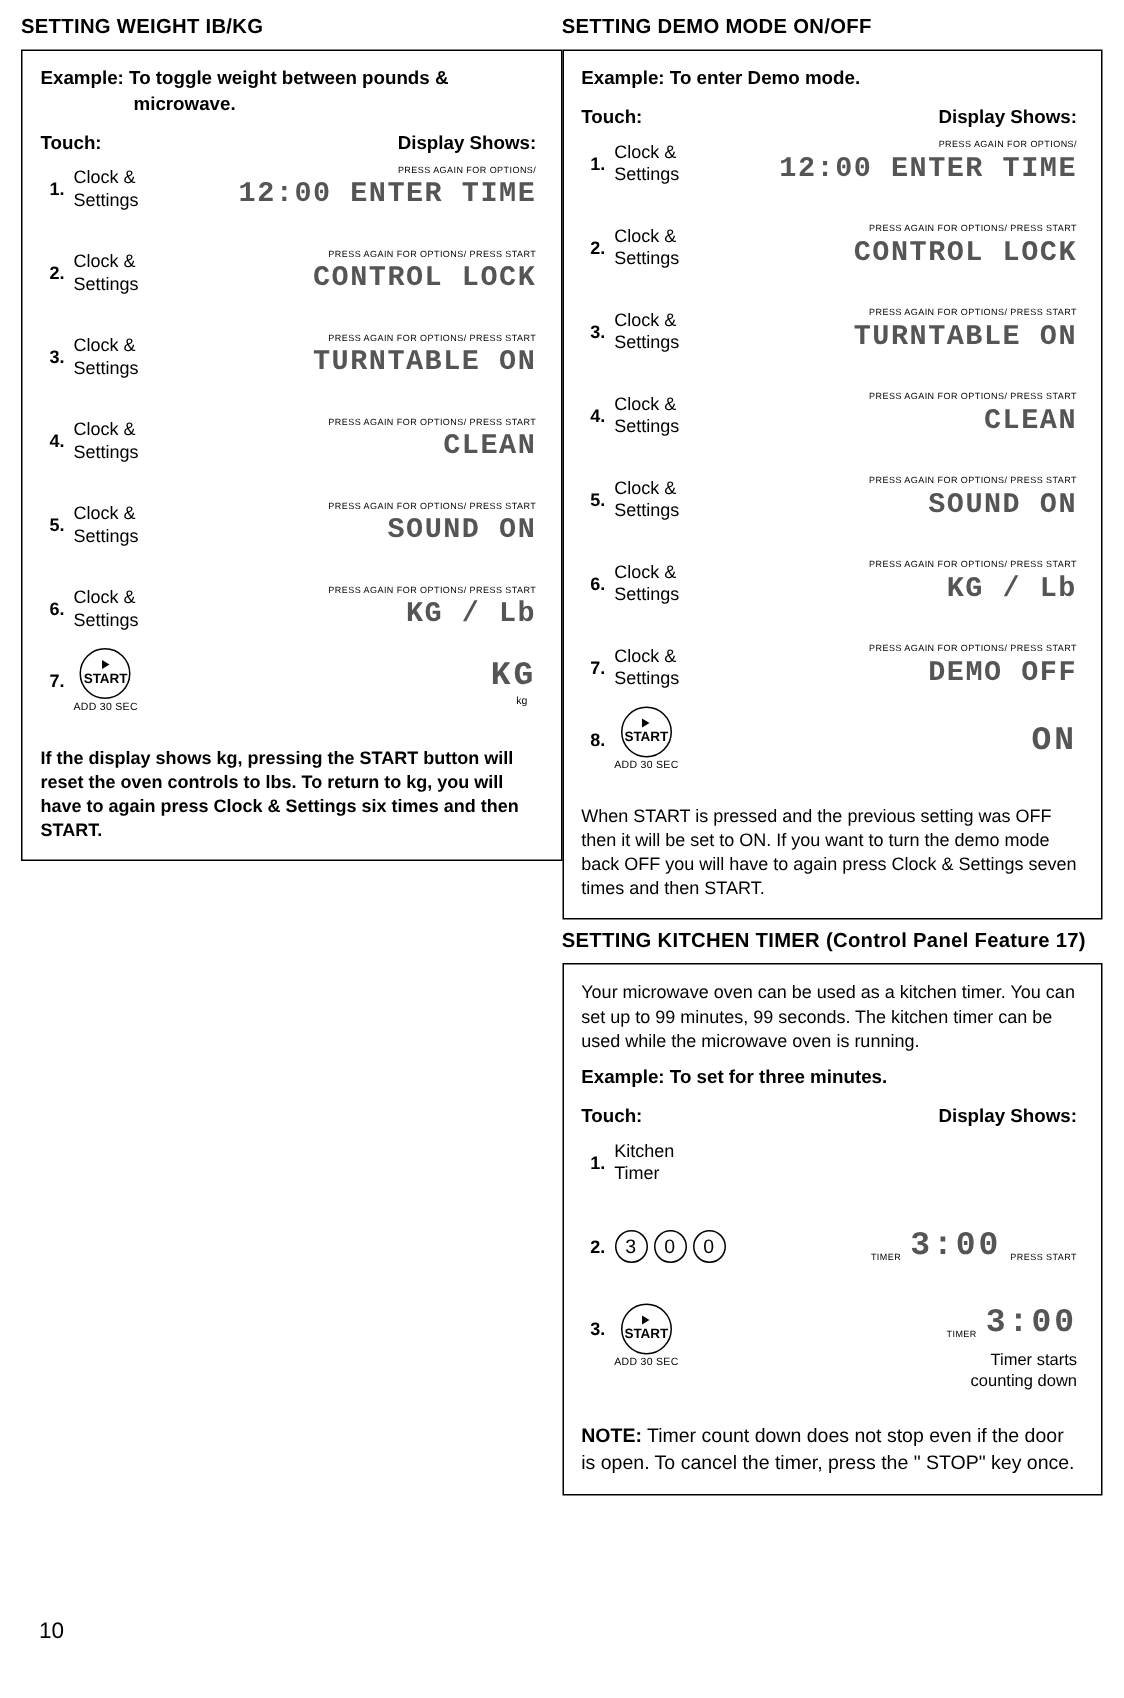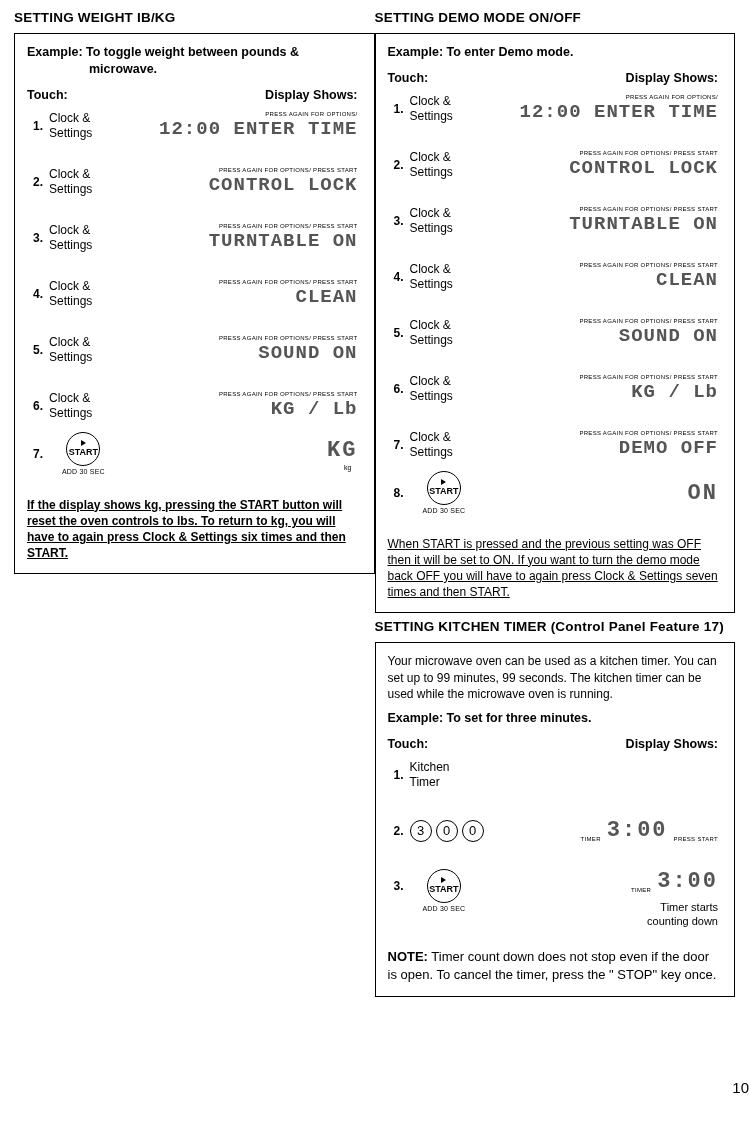--- a/index.html
+++ b/index.html
@@ -80,21 +80,20 @@
     white-space: nowrap;
     color: #555;
   }
   .lcd.big { font-size: 22px; letter-spacing: 2px;}
   .sub { font-size: 7px; color:#000; margin-top:1px; }
   .start-btn {
     display: inline-flex;
     flex-direction: column;
     align-items: center;
     font-size: 8px;
-    margin-left: 13px;
   }
   .start-btn .circle {
     width: 34px; height: 34px;
     border: 1.5px solid #000;
     border-radius: 50%;
     display: flex; flex-direction: column;
     align-items: center; justify-content: center;
     font-size: 9px; font-weight: bold;
   }
   .start-btn .tri {
@@ -103,21 +102,20 @@
     border-top: 3.5px solid transparent;
     border-bottom: 3.5px solid transparent;
     margin-bottom: 1px;
   }
   .start-btn .add30 { font-size: 7px; margin-top: 2px; letter-spacing: 0.2px;}
   .footnote {
     font-size: 12px;
     font-weight: bold;
     line-height: 1.35;
     margin-top: 6px;
-    text-decoration: underline;
   }
   .intro {
     font-size: 12px;
     line-height: 1.35;
     margin-bottom: 8px;
   }
   .digits { display: flex; gap: 4px; }
   .digit {
     width: 22px; height: 22px;
     border: 1.4px solid #000;
@@ -127,21 +125,21 @@
   }
   .timer-note {
     font-size: 11px;
     line-height: 1.3;
     text-align: right;
   }
   .page-num {
     position: absolute;
     bottom: 36px;
     left: 0; right: 0;
-    text-align: right;
+    text-align: left;
     font-size: 15px;
     margin-left: 26px;
   }
   .note-row { font-size: 13px; line-height: 1.35; margin-top: 4px;}
   .note-row b { font-weight: bold; }
 </style>
 </head>
 <body>
 
 <div class="cols">

